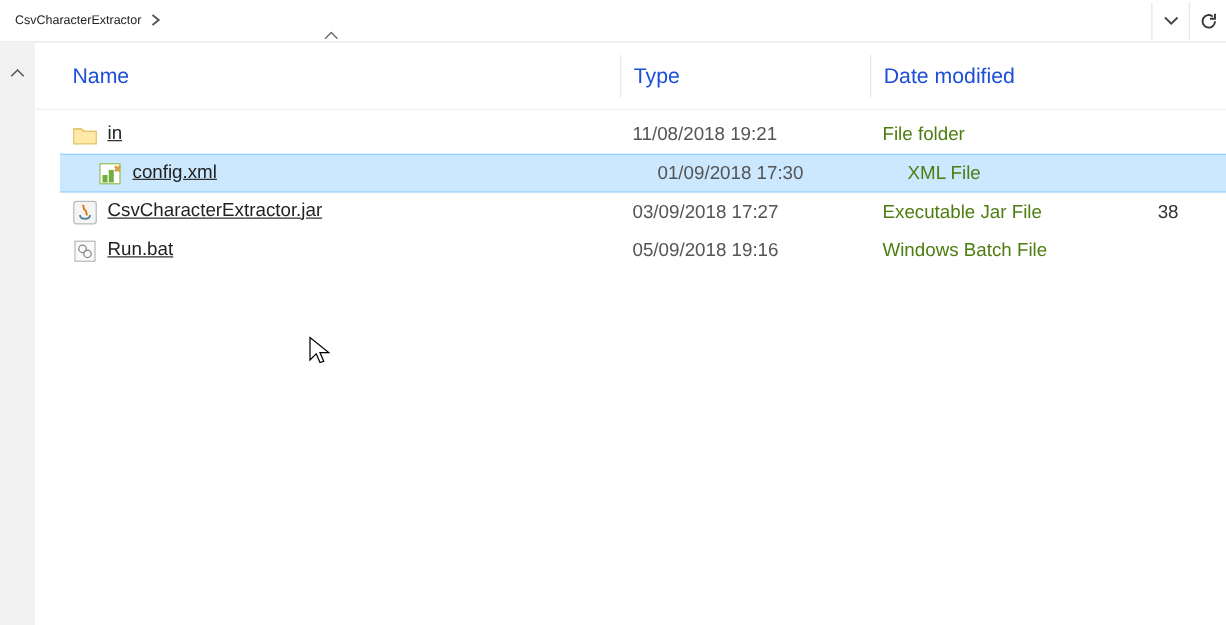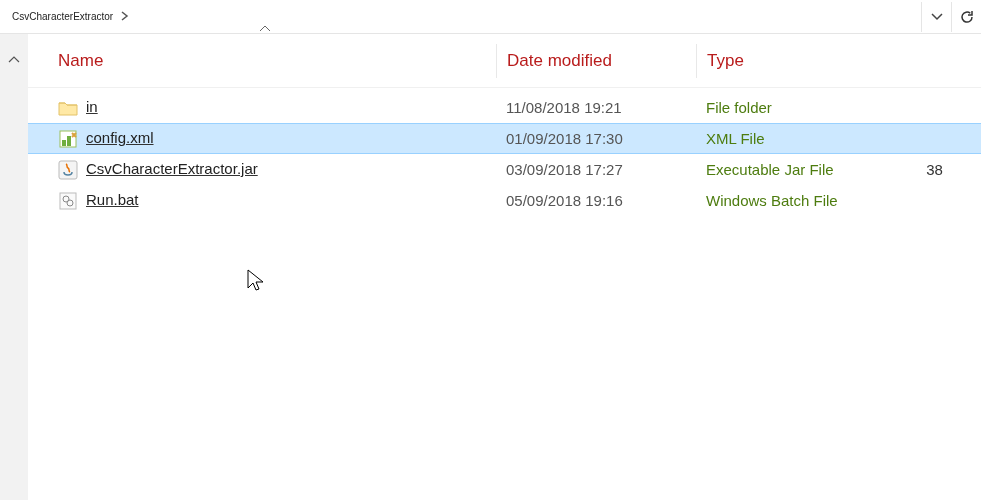--- a/index.html
+++ b/index.html
@@ -68,21 +68,21 @@
   }
   .columns-header {
     display: flex;
     height: 54px;
     align-items: center;
     border-bottom: 1px solid #f0f0f0;
     padding-left: 30px;
     position: relative;
   }
   .col {
-    color: #b91c1c;
+    color: #1d4ed8;
     font-size: 17px;
     display: flex;
     align-items: center;
     border-left: 1px solid #e8e8e8;
     height: 34px;
     padding-left: 10px;
   }
   .col:first-child { border-left: none; padding-left: 0; }
   .col-name { width: 438px; position: relative; }
   .col-date { width: 200px; }
@@ -101,20 +101,21 @@
   .row {
     display: flex;
     align-items: center;
     height: 31px;
     padding-left: 30px;
   }
   .row.selected {
     background: #cce8ff;
     border-top: 1px solid #99d1ff;
     border-bottom: 1px solid #99d1ff;
+    margin-left: 20px;
   }
   .cell-name { width: 438px; display: flex; gap: 8px; text-decoration: underline; }
   .cell-date { width: 200px; color: #555; padding-left: 10px; }
   .cell-type { width: 200px; color: #4d7c0f; padding-left: 10px; }
   .cell-size { flex: 1; text-align: center; padding-right: 8px; color: #333; }
   .file-icon {
     width: 20px;
     height: 20px;
     display: flex;
     align-items: center;
@@ -163,25 +164,25 @@
   <div class="file-pane">
     <div class="columns-header">
       <div class="col col-name">
         <span class="sort-caret">
           <svg width="14" height="8" viewBox="0 0 14 8">
               <path d="M2 6 L7 1 L12 6" stroke="#666" stroke-width="1" fill="none"></path>
             </svg>
         </span>
         <span>Name</span>
       </div>
+      <div class="col col-type">
+          <span>Type</span>
+        </div>
       <div class="col col-date">
           <span>Date modified</span>
-        </div>
-      <div class="col col-type">
-          <span>Type</span>
         </div>
     </div>
 
     <div class="rows" id="rows-container">
         <div class="row">
           <div class="cell-name">
             <span class="file-icon">
               <svg width="20" height="18" viewBox="0 0 20 18">
                 <path d="M1 4h6l2 2h10v10H1z" fill="#ffe9a6" stroke="#e3c269"></path>
                 <path d="M1 4h6l2 2h10" stroke="#e3c269" fill="none"></path>

